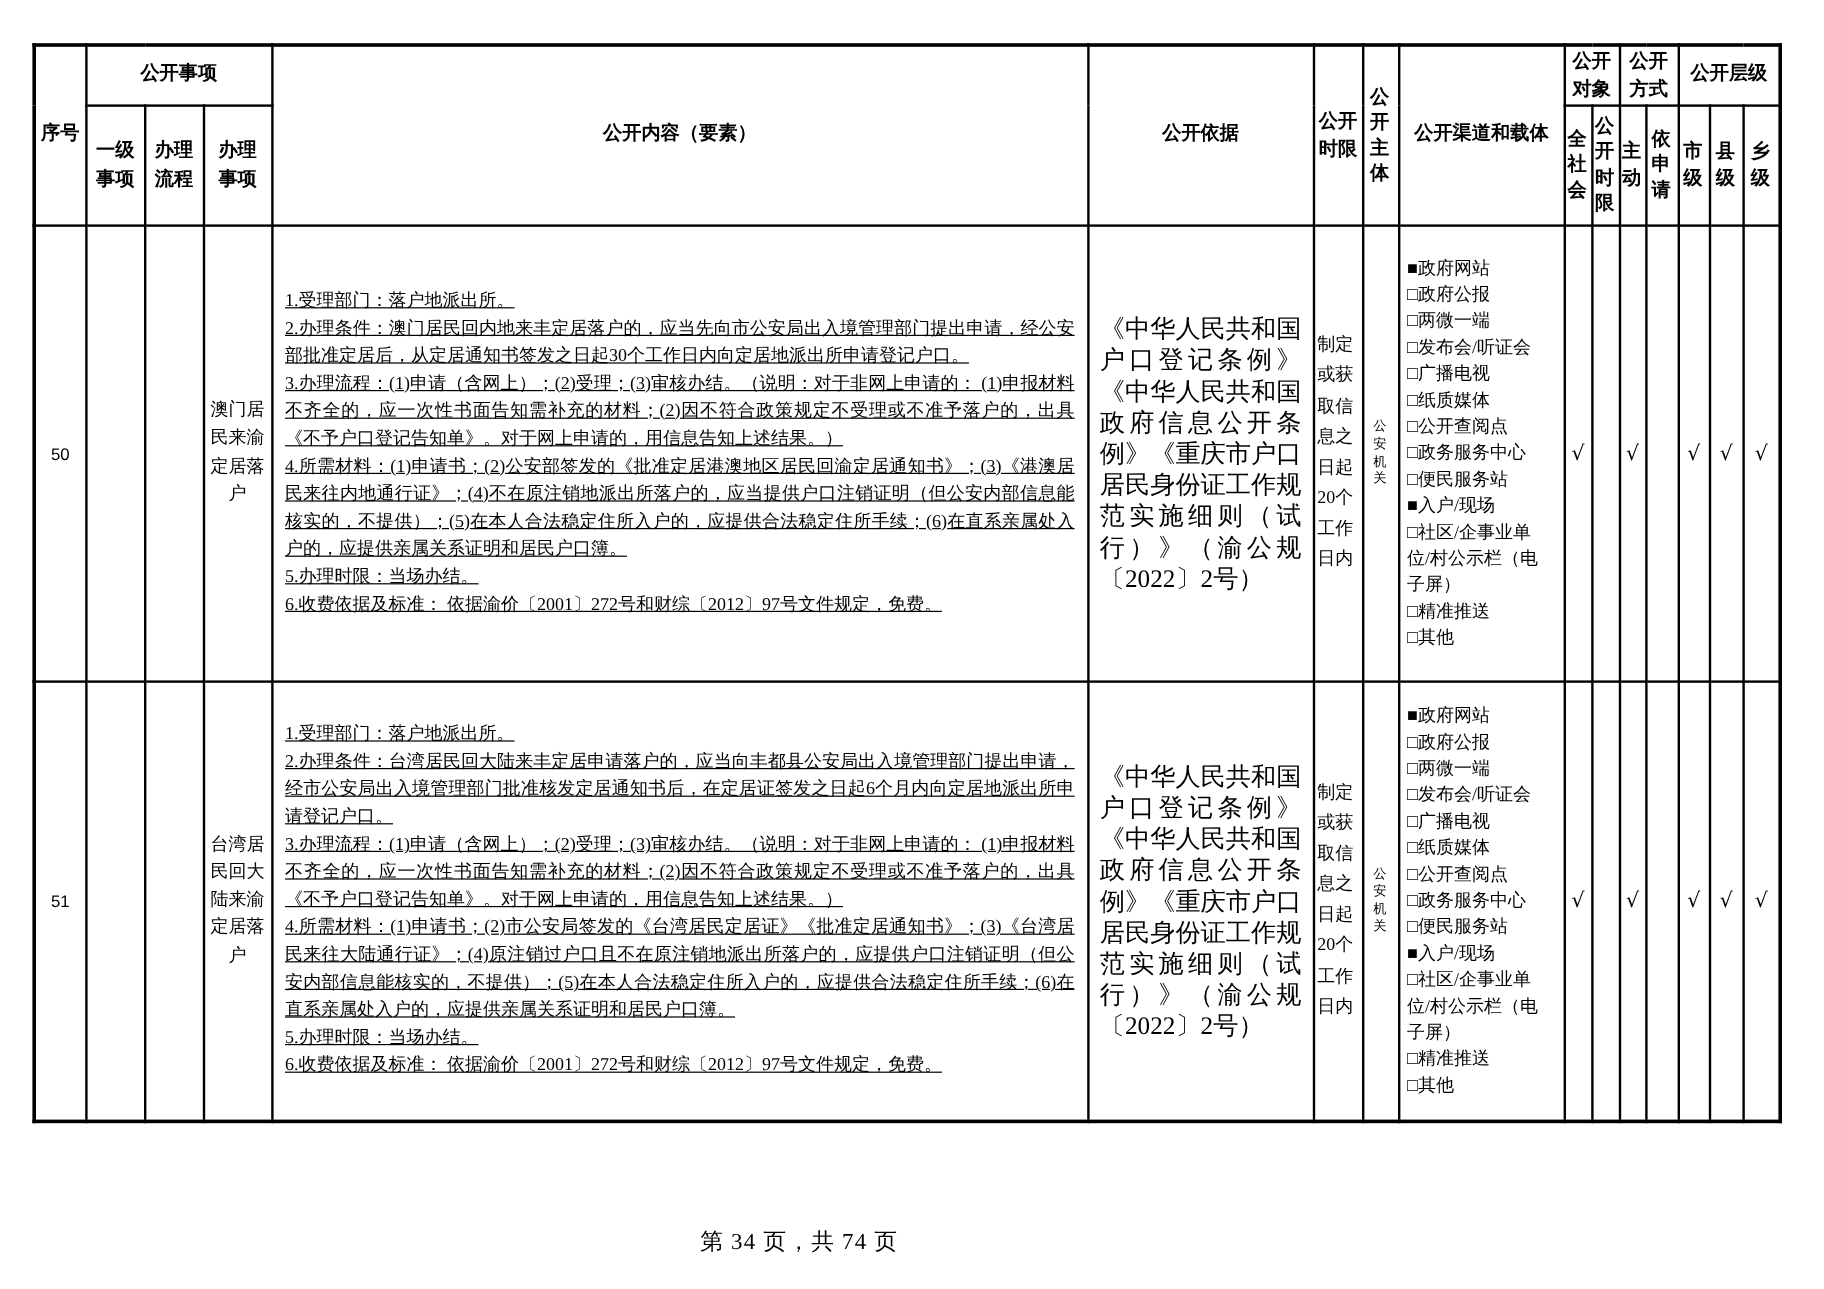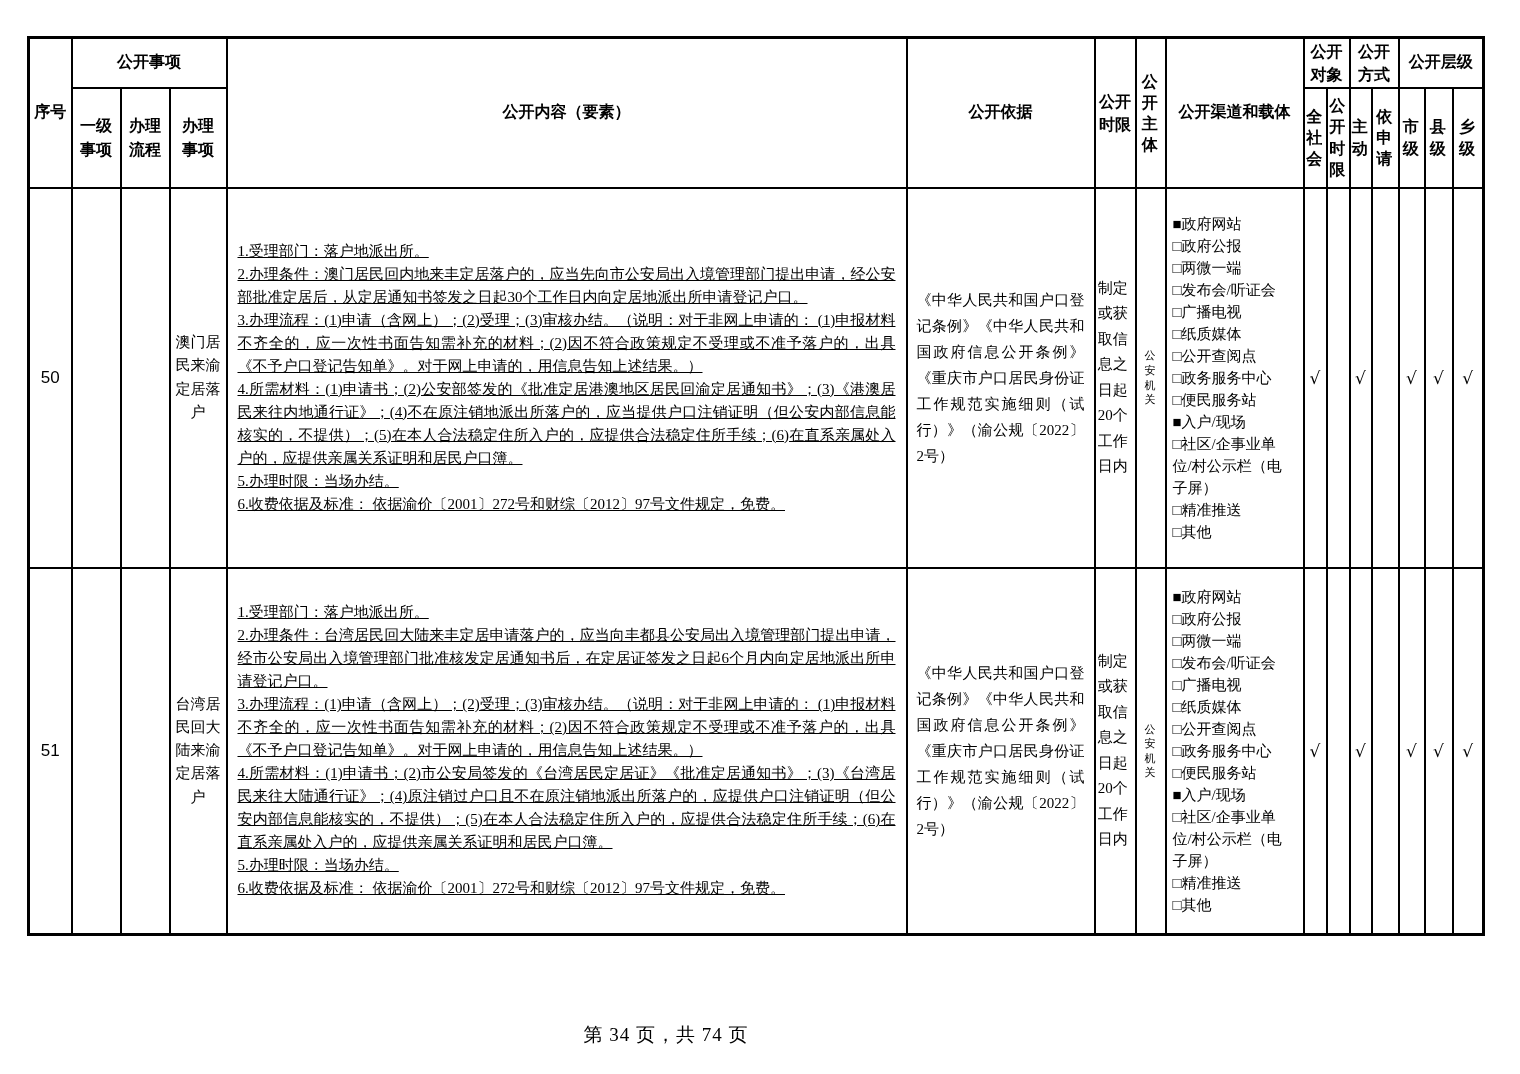--- a/index.html
+++ b/index.html
@@ -7,26 +7,26 @@
   .page{position:relative;width:1520px;height:1074px;background:#fff;overflow:hidden;}
   table.catalog{position:absolute;left:27px;top:36px;border-collapse:collapse;table-layout:fixed;
     width:1455px;border:3px solid #000;}
   td,th{border:2px solid #000;padding:0;vertical-align:middle;font-weight:normal;
     overflow:hidden;word-break:break-all;}
   th{font-size:16px;font-weight:bold;text-align:center;line-height:1.3;}
   .hdr-top{height:50px;}
   .hdr-bot{height:100px;}
   .vtext{display:block;width:1.1em;margin:0 auto;text-align:left;line-height:1.32;}
   .v2{display:block;width:2.2em;margin:0 auto;text-align:center;line-height:1.45;}
-  .serial-cell{text-align:center;font-size:17px;font-family:"Liberation Sans","DejaVu Sans",sans-serif;}
+  .serial-cell{text-align:center;font-size:14px;font-family:"Liberation Sans","DejaVu Sans",sans-serif;}
   .item-cell{text-align:center;font-size:15px;}
   .item-text{display:block;width:3.05em;margin:0 auto;text-align:center;line-height:1.55;}
   .content-cell{font-size:15px;padding:6px 10px;}
   .content-text{display:block;white-space:pre-wrap;line-height:23px;text-align:justify;text-justify:inter-character;text-decoration:underline;}
-  .basis-cell{font-size:15px;padding:17px 9px;}
+  .basis-cell{font-size:21px;padding:17px 9px;}
   .basis-text{display:block;line-height:26px;text-align:justify;text-justify:inter-character;}
   .limit-cell{font-size:15px;text-align:center;}
   .limit-text{display:block;width:2.3em;margin:0 auto;text-align:left;line-height:1.7;}
   .subject-cell{font-size:11px;text-align:center;}
   .channel-cell{font-size:15px;padding:4px 13px 4px 6px;vertical-align:middle;}
   .channel-item{line-height:22px;text-align:left;}
   .check-cell{text-align:center;font-size:17px;font-family:"DejaVu Sans","Liberation Sans",sans-serif;}
   .footer{position:absolute;left:0;top:1022px;width:1332px;text-align:center;font-size:19px;
     letter-spacing:1px;}
 </style>

